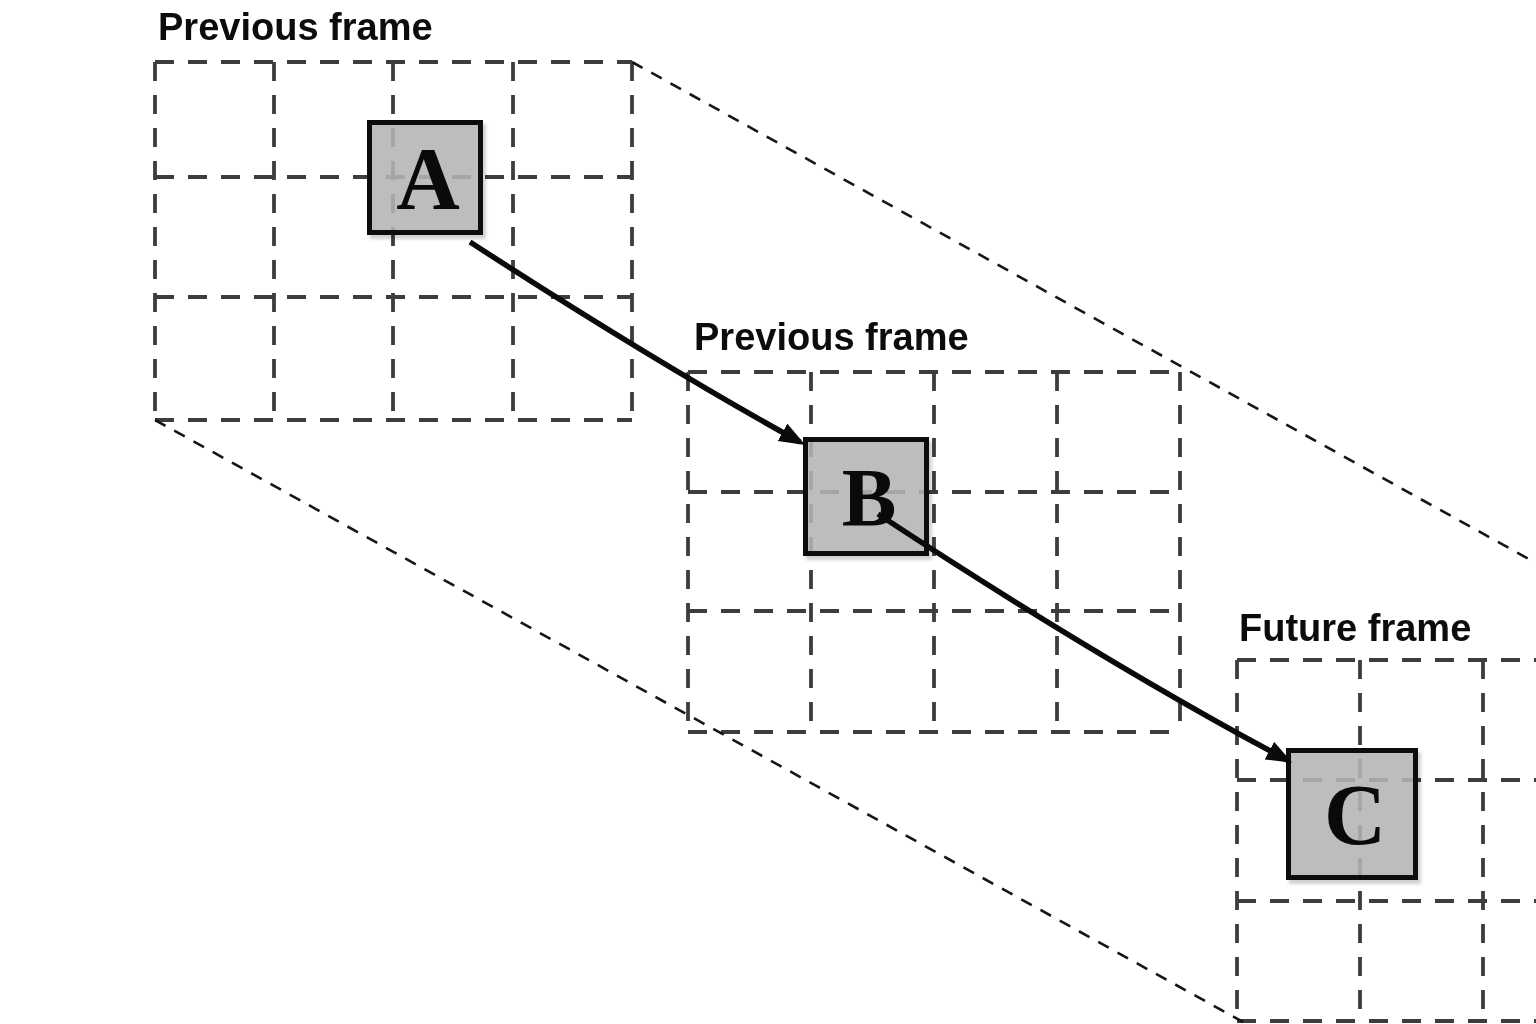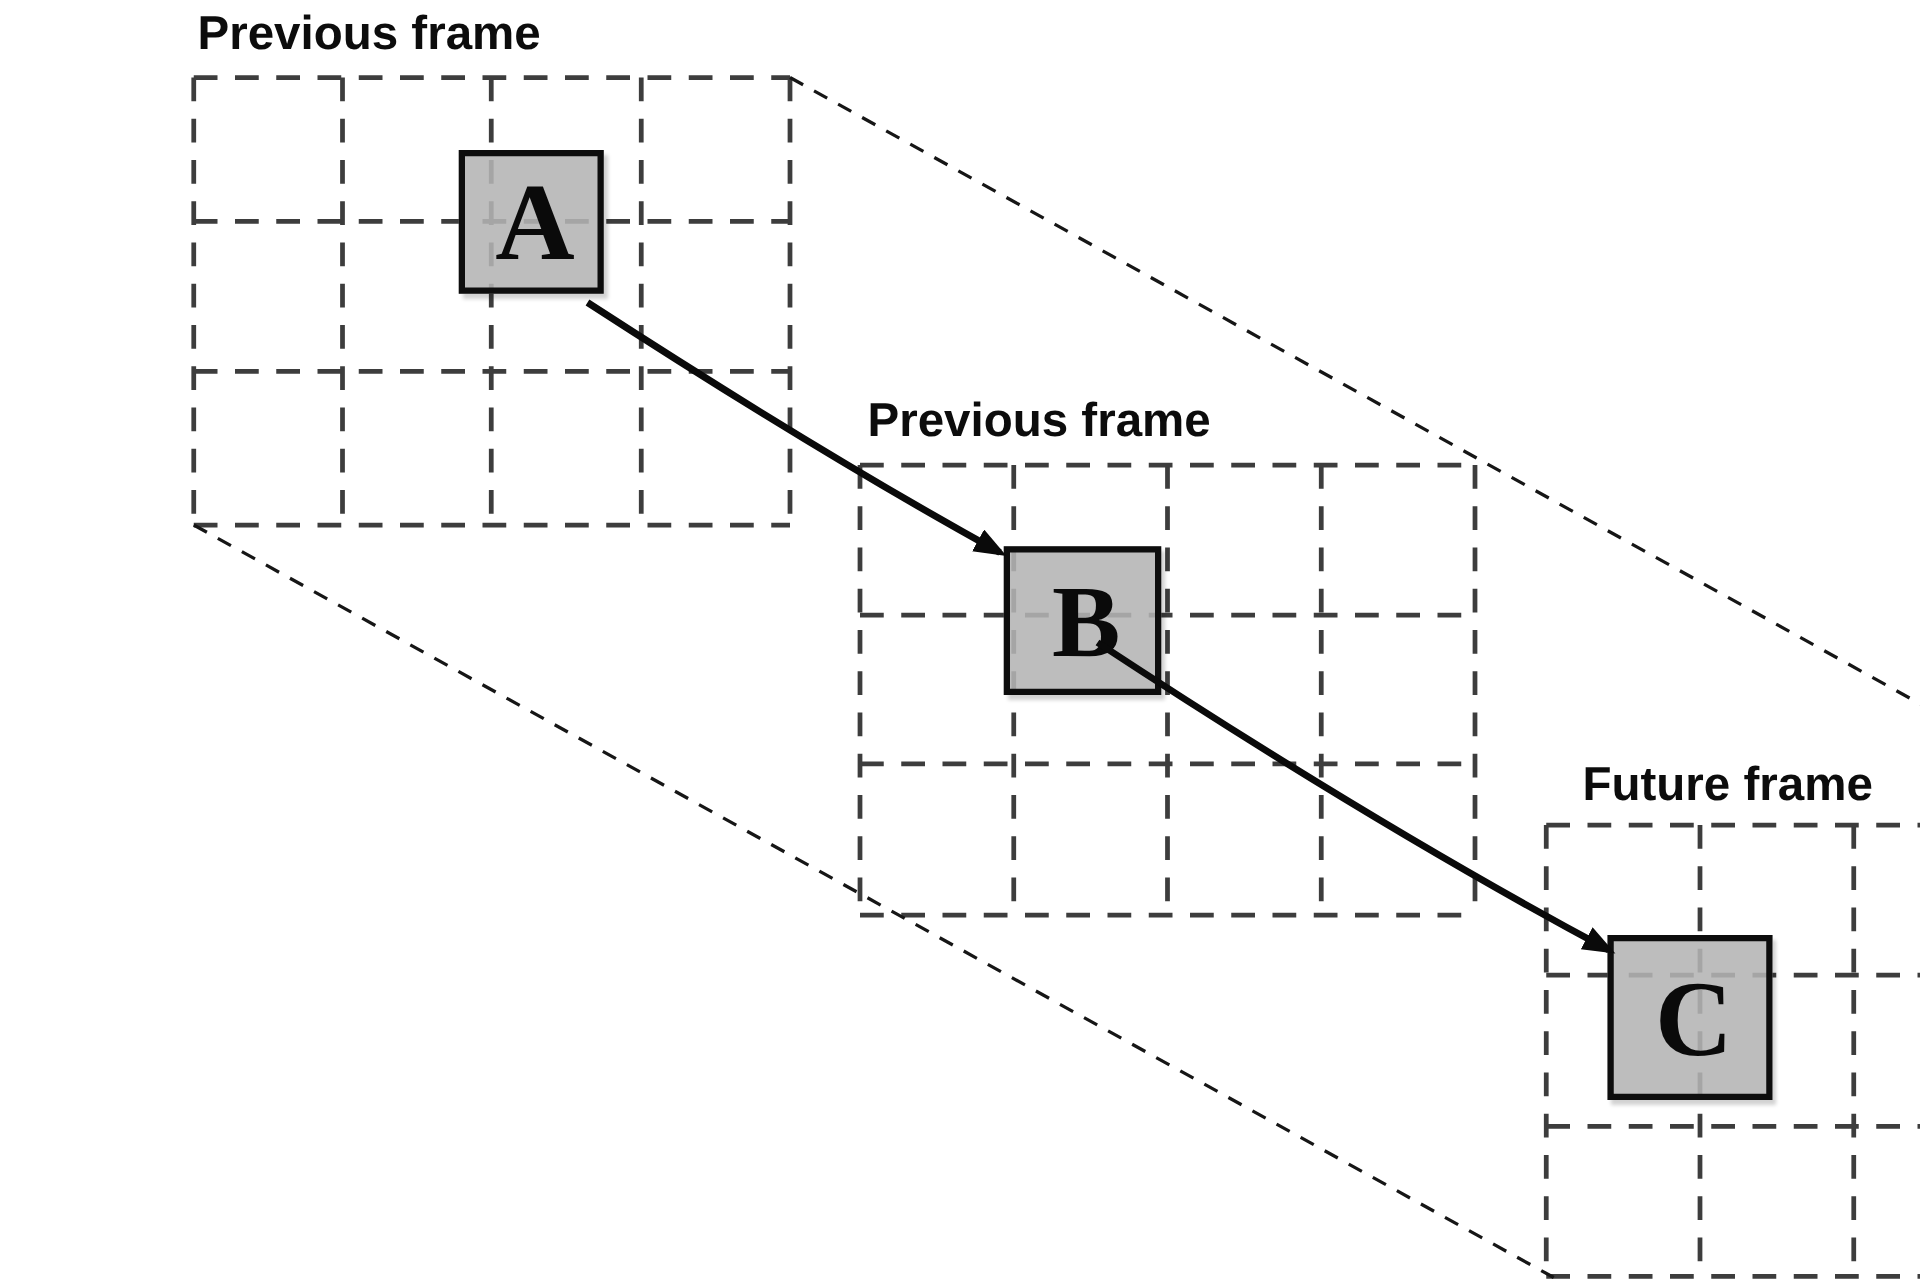--- a/index.html
+++ b/index.html
@@ -71,21 +71,21 @@
     transform: translate(3px, 1px);
   }
   #block-a { left: 367px; top: 120px; width: 116px; height: 115px; }
   #block-a .glyph { font-size: 88px; }
   #block-b { left: 803px; top: 437px; width: 126px; height: 119px; }
   #block-b .glyph { font-size: 82px; }
   #block-c { left: 1286px; top: 748px; width: 132px; height: 132px; }
   #block-c .glyph { font-size: 86px; }
   #label-previous { left: 158px; top: 5px; }
   #label-current  { left: 694px; top: 315px; }
-  #label-future   { left: 1239px; top: 606px; margin-left: 27px; }
+  #label-future   { left: 1239px; top: 606px; }
 </style>
 </head>
 <body>
 
 <div class="canvas">
 
   <svg class="layer" viewBox="0 0 1536 1024">
     <g>
       <line class="grid-line" x1="155" y1="62" x2="155" y2="420"></line>
       <line class="grid-line" x1="274" y1="62" x2="274" y2="420"></line>

